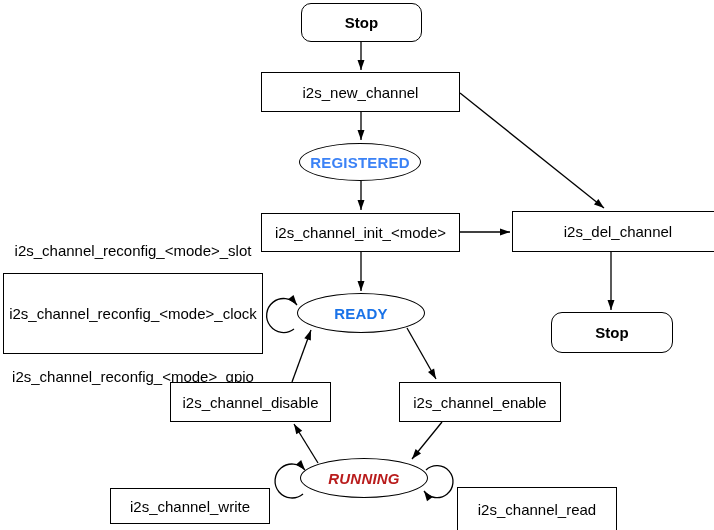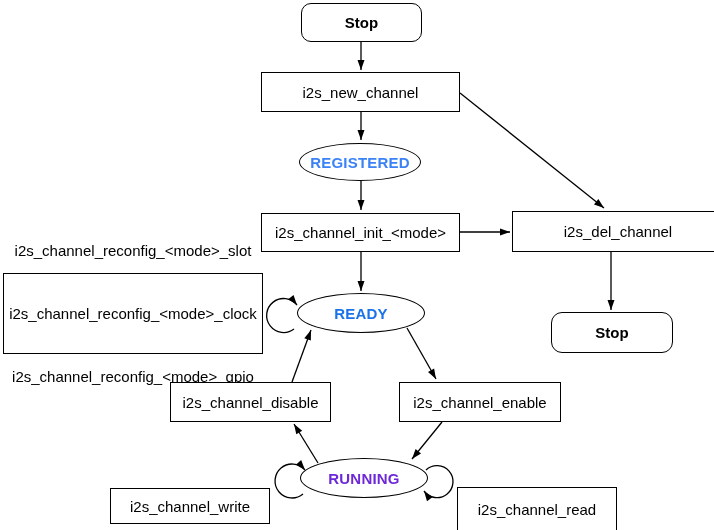--- a/index.html
+++ b/index.html
@@ -118,21 +118,21 @@
 
   <div class="node rect" style="left:170px; top:382px; width:161px; height:40px;">
     <span>i2s_channel_disable</span>
   </div>
 
   <div class="node rect" style="left:399px; top:382px; width:162px; height:40px;">
     <span>i2s_channel_enable</span>
   </div>
 
   <div class="node state" style="left:300px; top:458px; width:128px; height:40px;">
-    <span style="color: #6d28d9;">RUNNING</span>
+    <span style="color: #b91c1c; font-style: italic;">RUNNING</span>
   </div>
 
   <div class="node rect" style="left:110px; top:488px; width:160px; height:36px;">
     <span>i2s_channel_write</span>
   </div>
 
   <div class="node rect" style="left:457px; top:487px; width:160px; height:45px;">
     <span>i2s_channel_read</span>
   </div>
 

